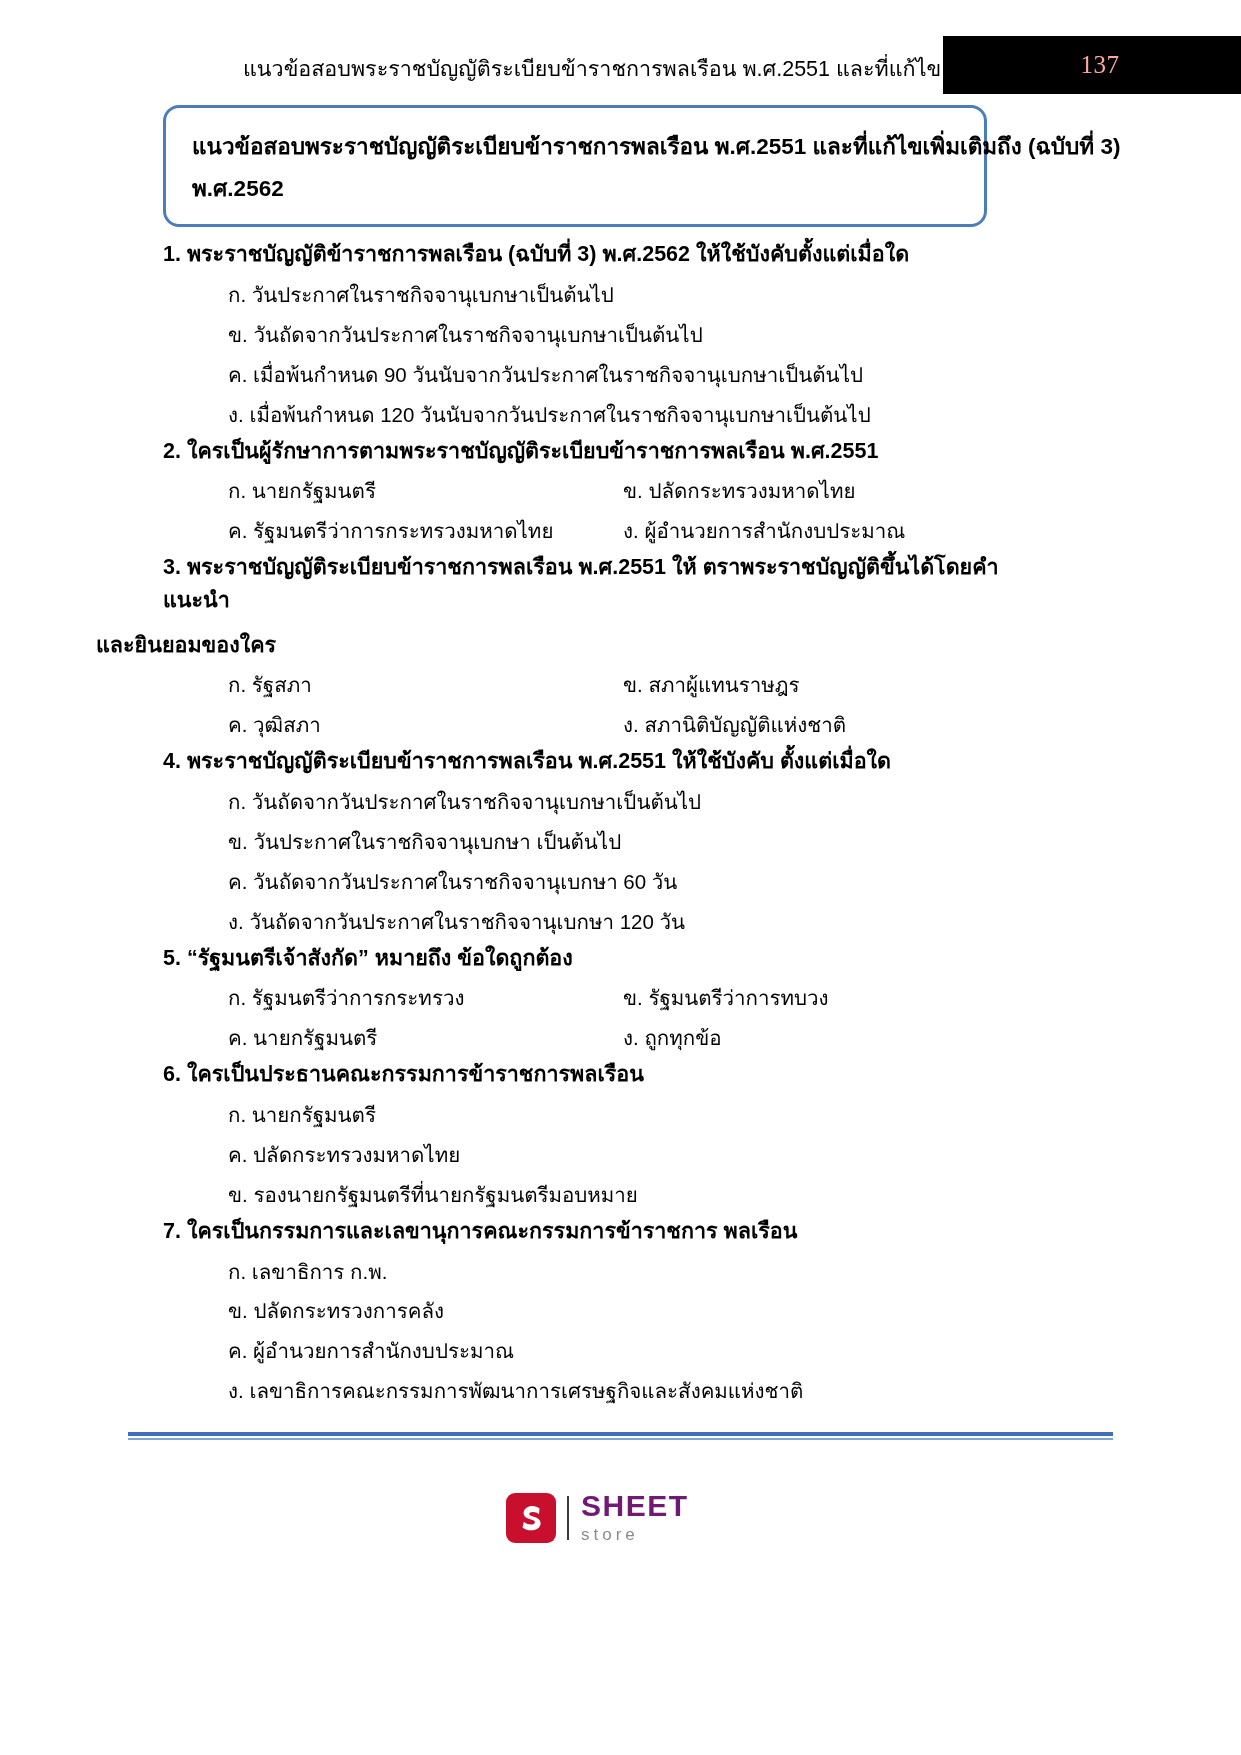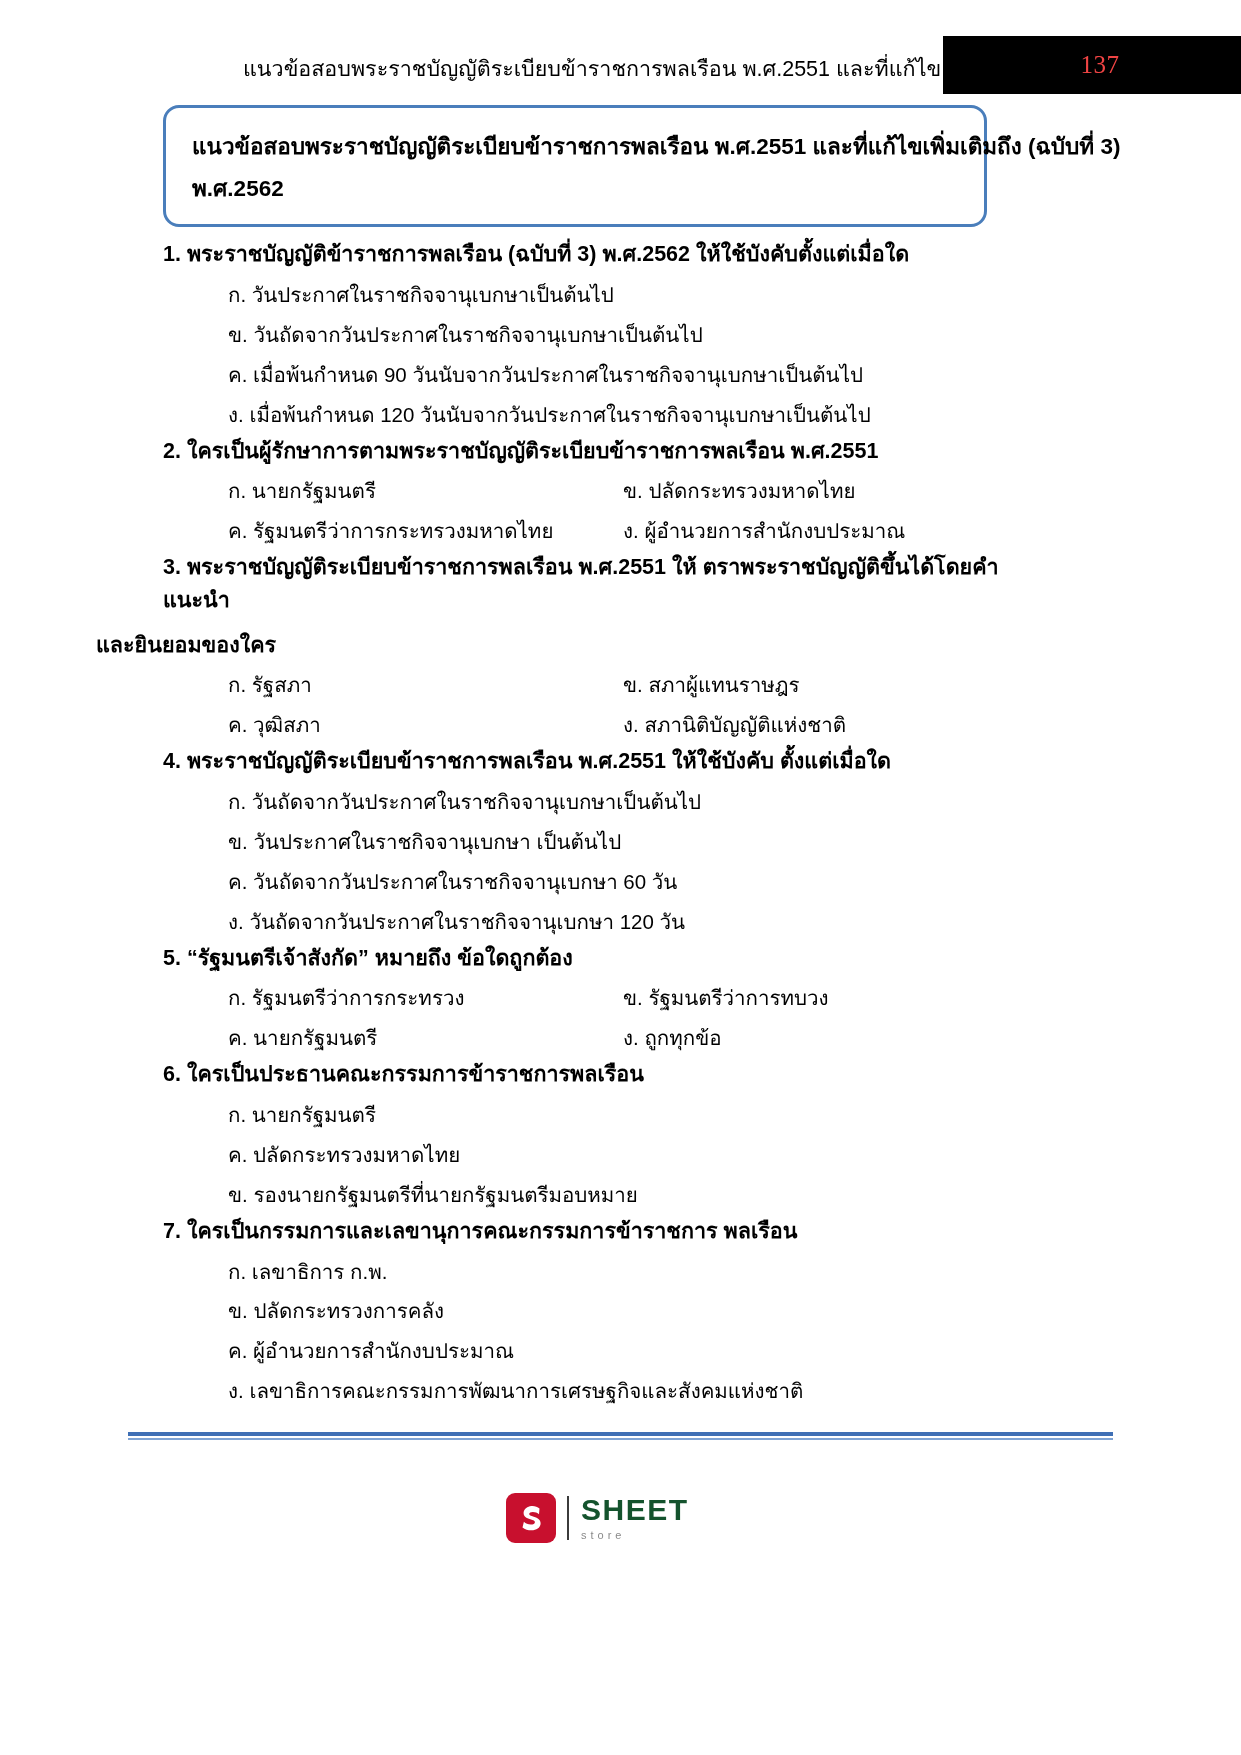--- a/index.html
+++ b/index.html
@@ -44,21 +44,21 @@
     right: 0;
     top: 36px;
     width: 298px;
     height: 58px;
     background: #000000;
     display: flex;
     align-items: center;
     justify-content: center;
   }
   .page-number-box .num {
-    color: #ef4444;
+    color: #fca5a5;
     font-size: 25px;
     letter-spacing: 0.5px;
     font-family: "Liberation Serif", "DejaVu Serif", serif;
     margin-left: 16px;
   }
 
   
   .title-box {
     position: absolute;
     left: 163px;
@@ -182,26 +182,26 @@
   }
   .logo-words {
     display: flex;
     flex-direction: column;
     justify-content: center;
   }
   .logo-sheet {
     font-size: 30px;
     font-weight: bold;
     letter-spacing: 1.5px;
-    color: #14532d;
+    color: #701a75;
     line-height: 1;
     font-family: "Liberation Sans", sans-serif;
   }
   .logo-store {
-    font-size: 11px;
+    font-size: 17px;
     letter-spacing: 4px;
     color: #8a8a8a;
     margin-top: 4px;
     font-family: "Liberation Sans", sans-serif;
   }
 </style>
 </head>
 <body>
 
 <div id="page">

